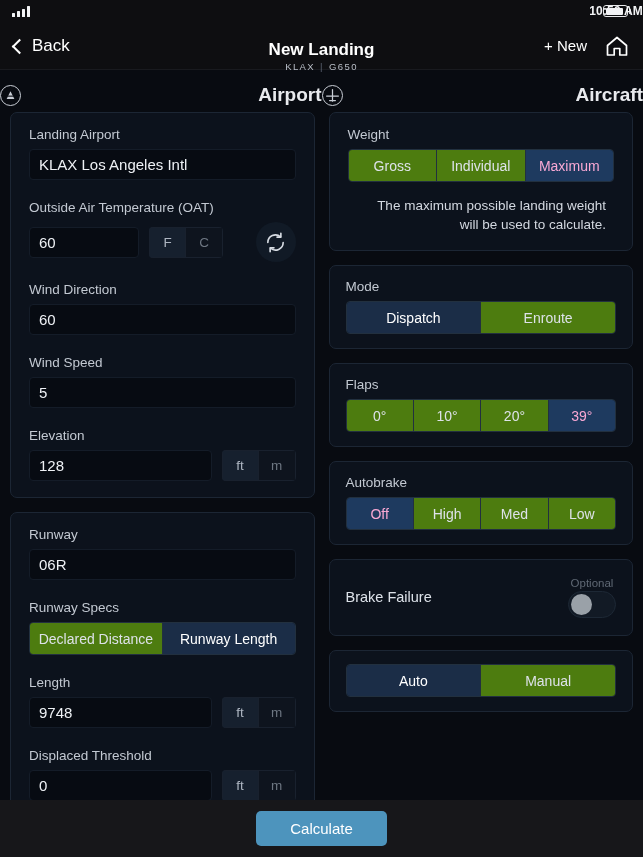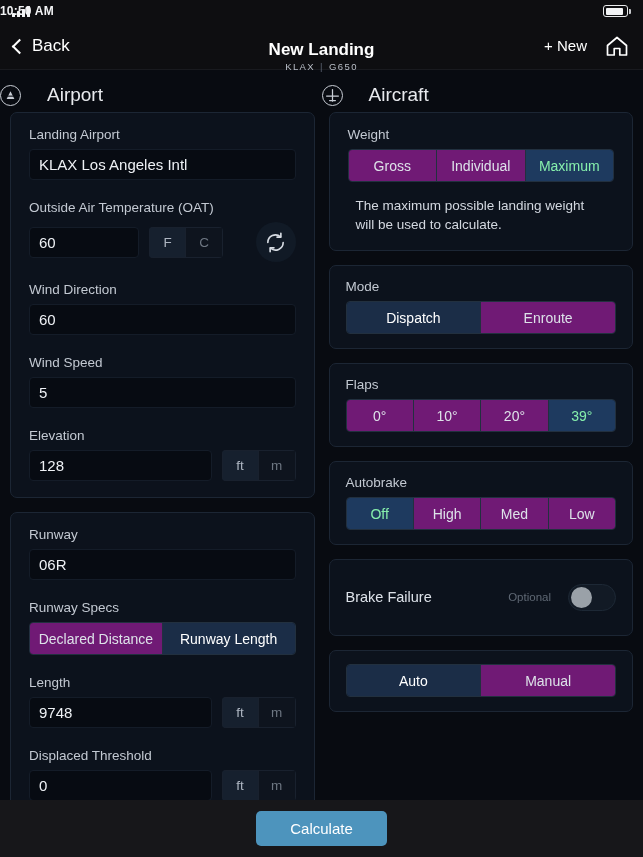--- a/index.html
+++ b/index.html
@@ -34,21 +34,21 @@
   .sig-bars { display: flex; align-items: flex-end; gap: 2px; height: 11px; }
   .sig-bars i { display: block; width: 3px; background: #f2f3f5; border-radius: 0.5px; }
   .sig-bars i:nth-child(1) { height: 4px; }
   .sig-bars i:nth-child(2) { height: 6px; }
   .sig-bars i:nth-child(3) { height: 8px; }
   .sig-bars i:nth-child(4) { height: 11px; }
 
   .clock {
     position: absolute;
     left: 0; right: 0;
-    text-align: left;
+    text-align: right;
     color: #f2f3f5;
     font-size: 12px;
     font-weight: bold;
     letter-spacing: .2px;
   }
 
   .battery {
     margin-left: auto;
     display: flex;
     align-items: center;
@@ -141,22 +141,23 @@
   
   .sections {
     display: flex;
     padding: 14px 0 6px;
     flex: 0 0 auto;
   }
   .section-head {
     flex: 1;
     display: flex;
     align-items: center;
-    justify-content: flex-start;
-    gap: 26px;
+    justify-content: space-between;
+    gap: 2px;
+    font-weight: bold;
   }
   .section-head .label {
     color: #e8eaee;
     font-size: 19px;
   }
   .circ-icon {
     width: 21px; height: 21px;
     border: 1.3px solid #c9ced6;
     border-radius: 50%;
     display: flex;
@@ -260,53 +261,54 @@
     overflow: hidden;
   }
   .seg-item {
     flex: 1;
     height: 31px;
     display: flex;
     align-items: center;
     justify-content: center;
     font-size: 14px;
     color: #dde2e9;
-    background: #701a75;
+    background: #4d7c0f;
     cursor: pointer;
     border-left: 1px solid #22303f;
     white-space: nowrap;
   }
   .seg-item:first-child { border-left: none; }
   .seg-item.sel { background: #1b2d47; color: #ffffff; }
-  .seg-item.sel-bright { background: #1e3a5f; color: #86efac; }
+  .seg-item.sel-bright { background: #1e3a5f; color: #f9a8d4; }
 
   .helper-text {
     color: #d3d8e0;
     font-size: 13.5px;
-    text-align: left;
+    text-align: right;
     line-height: 19px;
     margin-top: 14px;
     padding: 0 8px;
   }
 
   
   .toggle-row {
     display: flex;
     align-items: center;
     min-height: 48px;
   }
   .toggle-row .name {
     color: #dde2e9;
     font-size: 14.5px;
   }
   .toggle-right {
     margin-left: auto;
     display: flex;
     align-items: center;
-    gap: 17px;
+    gap: 2px;
+    flex-direction: column;
   }
   .optional-tag {
     color: #5f6874;
     font-size: 11.5px;
   }
   .switch {
     width: 48px; height: 27px;
     border-radius: 14px;
     background: #121a25;
     border: 1px solid #1d2835;

